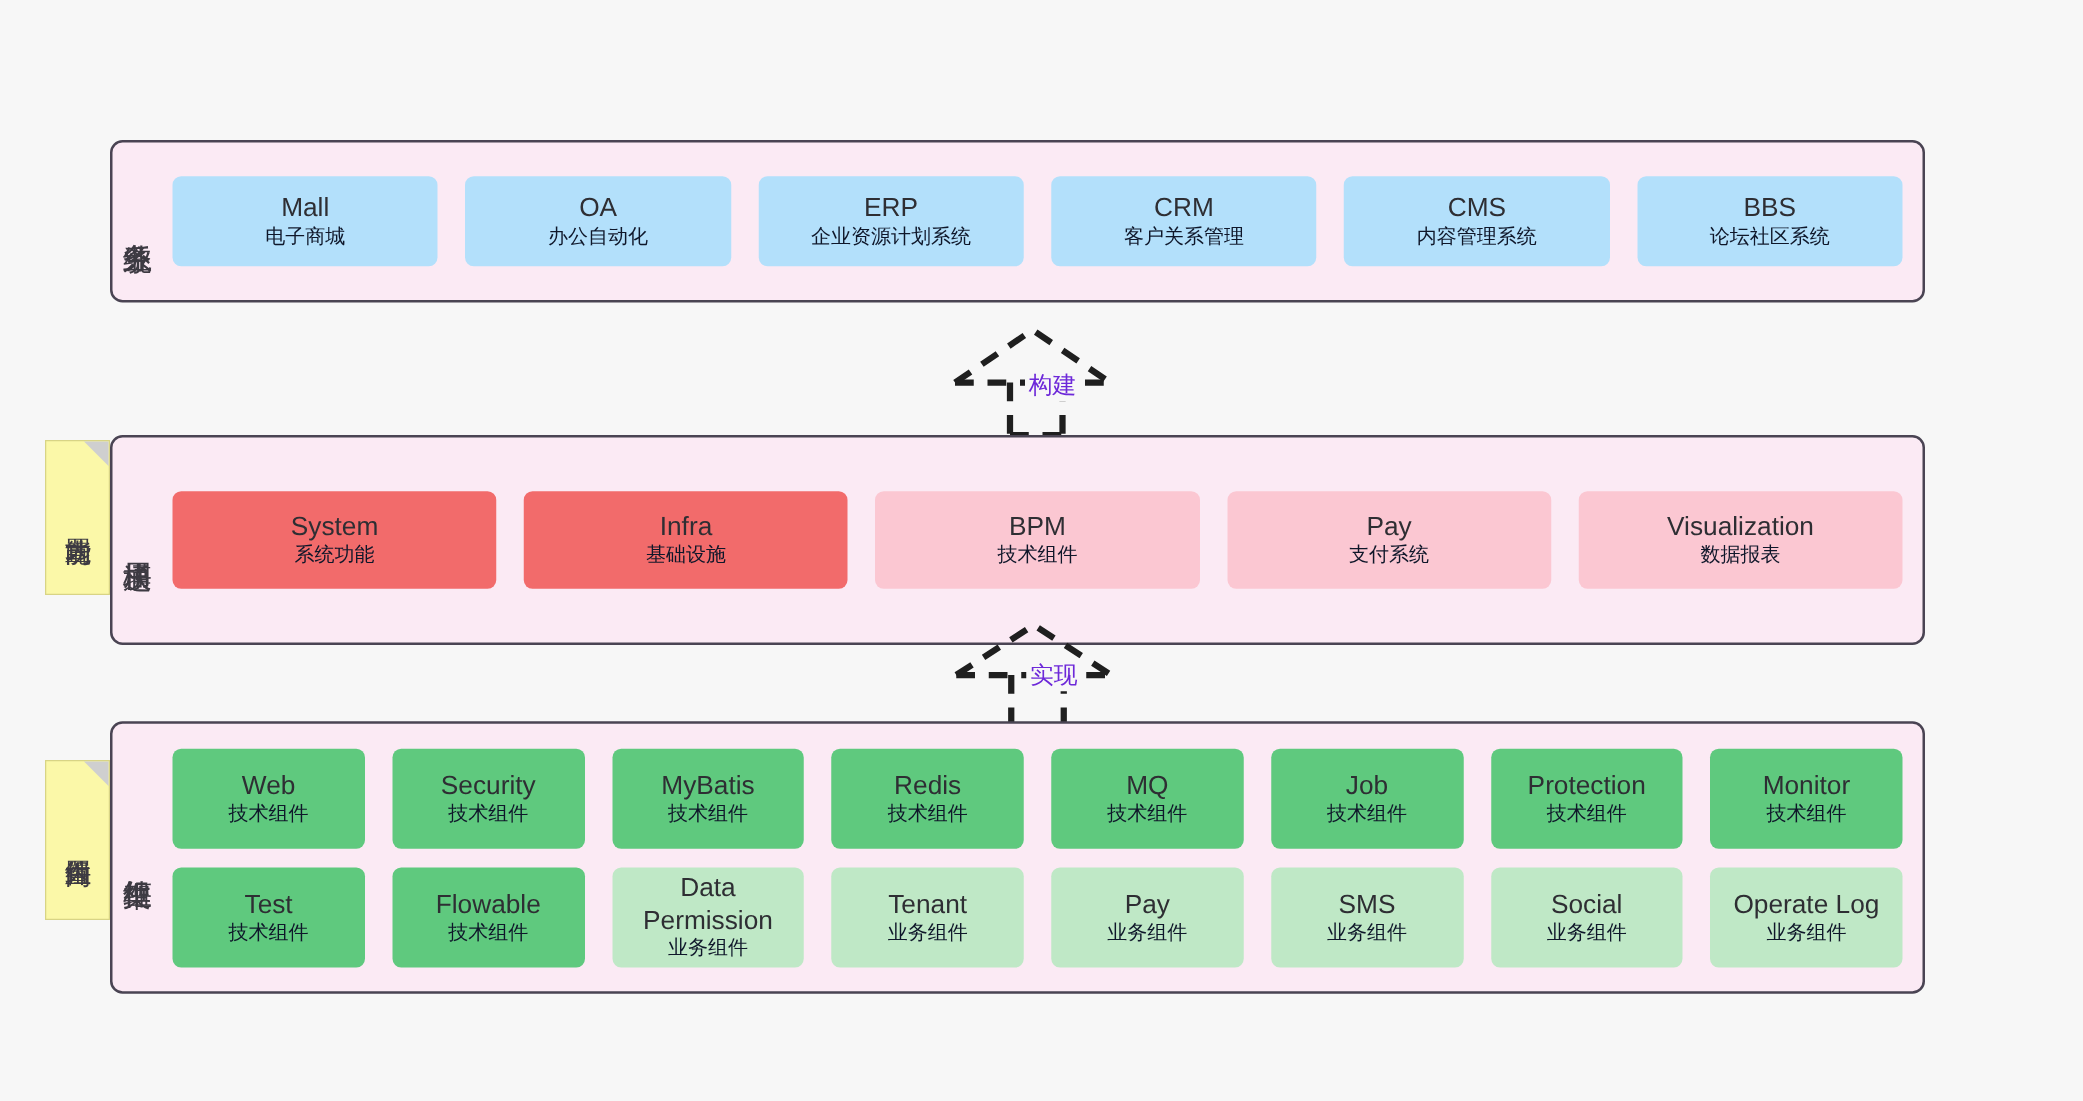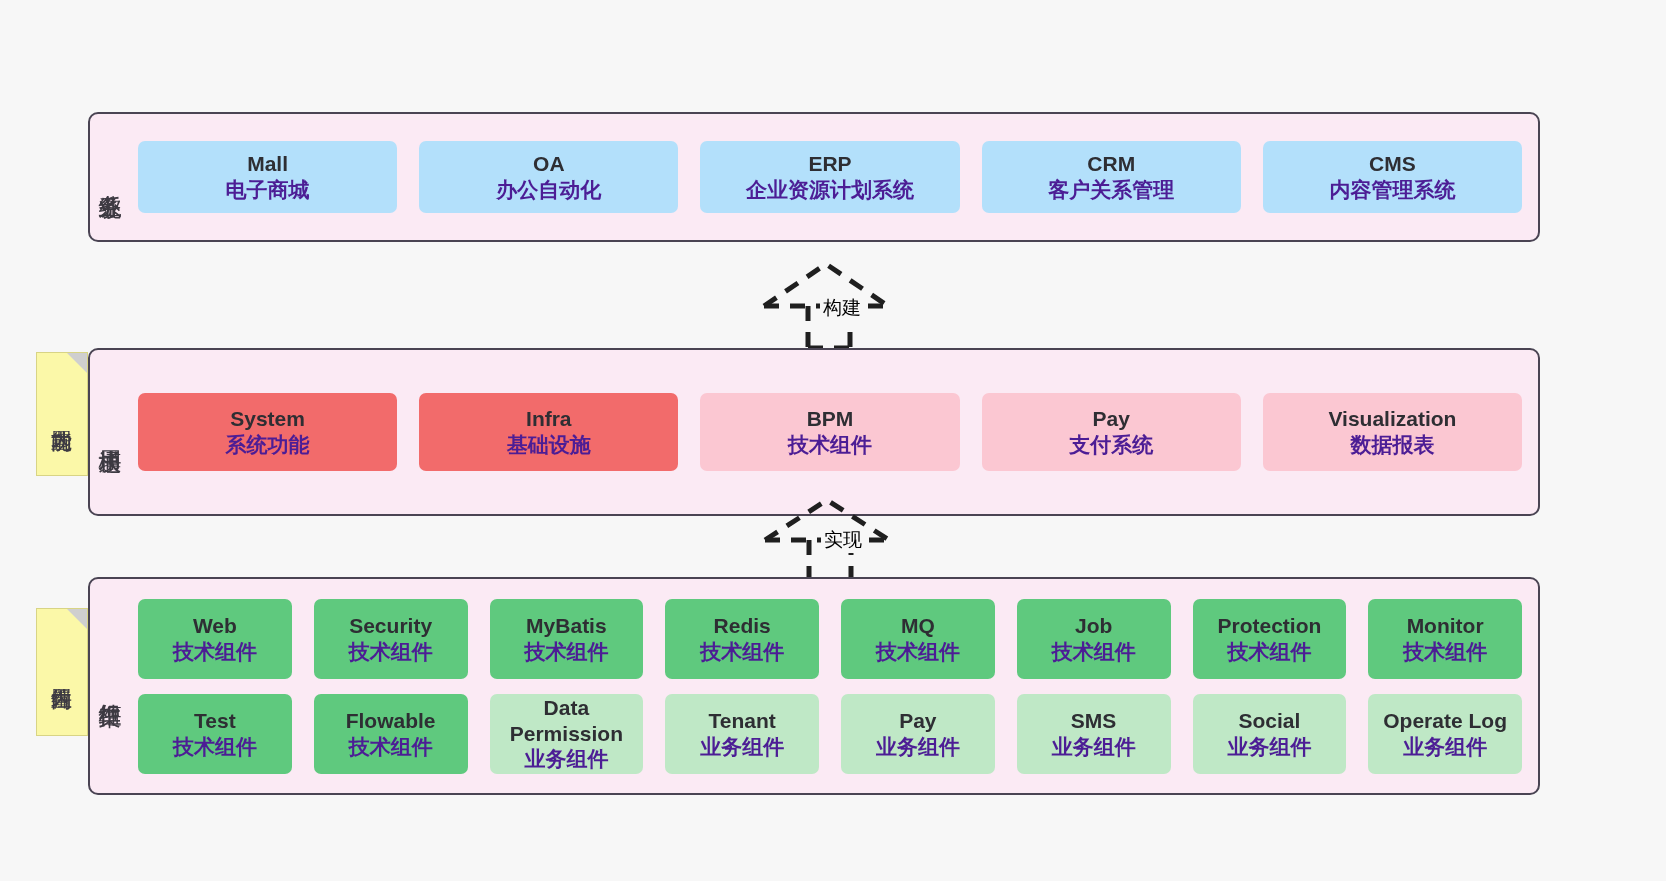--- a/index.html
+++ b/index.html
@@ -51,37 +51,36 @@
     justify-content: center;
     gap: 15px;
     padding: 0 16px 0 8px;
     box-sizing: border-box;
   }
 
   .row {
     display: flex;
     gap: 22px;
     align-items: flex-start;
-    font-weight: bold;
   }
 
   .cell {
     flex: 1 1 0;
     border-radius: 7px;
     display: flex;
     flex-direction: column;
     align-items: center;
     justify-content: center;
     text-align: center;
     box-sizing: border-box;
     padding: 6px 4px;
     line-height: 1.22;
   }
   .cell .t1 { font-size: 21px; color: #2e2e33; }
-  .cell .t2 { font-size: 21px; color: #4c1d95; }
+  .cell .t2 { font-size: 16px; color: #0f172a; }
 
   
   .c-blue       { background: #b3e0fb; }
   .c-red        { background: #f26b6b; }
   .c-pink       { background: #fbc7d2; }
   .c-green      { background: #5fc97e; }
   .c-lightgreen { background: #bfe8c6; }
 
   
   #band-business { left: 88px;  top: 112px; width: 1452px; height: 130px; }
@@ -121,21 +120,21 @@
   }
   #note-modules   { left: 36px; top: 352px; height: 124px; }
   #note-framework { left: 36px; top: 608px; height: 128px; }
 
   
   .arrow { position: absolute; }
   .arrow svg { display: block; overflow: visible; }
   .arrow-label {
     position: absolute;
     font-size: 19px;
-    color: #000000;
+    color: #6d28d9;
     background: #f7f7f7;
     padding: 0 3px;
     white-space: nowrap;
     user-select: none;
   }
   #arrow-build  { left: 758px; top: 258px; }
   #arrow-build  .arrow-label { left: 62px; top: 37px; }
   #arrow-impl   { left: 759px; top: 494px; }
   #arrow-impl   .arrow-label { left: 62px; top: 33px; }
 </style>
@@ -159,20 +158,24 @@
           <div class="t2">企业资源计划系统</div>
         </div>
         <div class="cell c-blue">
           <div class="t1">CRM</div>
           <div class="t2">客户关系管理</div>
         </div>
         <div class="cell c-blue">
           <div class="t1">CMS</div>
           <div class="t2">内容管理系统</div>
         </div>
+        <div class="cell c-blue">
+          <div class="t1">BBS</div>
+          <div class="t2">论坛社区系统</div>
+        </div>
       </div>
   </div>
 </div>
 
 <div class="arrow" id="arrow-build">
   <svg width="150" height="92" viewBox="0 0 150 92">
     <path d="M 6 48 L 68 6 L 130 48" fill="none" stroke="#1f1f1f" stroke-width="5" stroke-dasharray="15,11" stroke-linecap="butt"></path>
     <path d="M 6 48 L 130 48" fill="none" stroke="#1f1f1f" stroke-width="5" stroke-dasharray="15,11"></path>
     <path d="M 50 48 L 50 92 M 92 48 L 92 92 M 50 90 L 92 90" fill="none" stroke="#1f1f1f" stroke-width="5" stroke-dasharray="15,11"></path>
   </svg>

